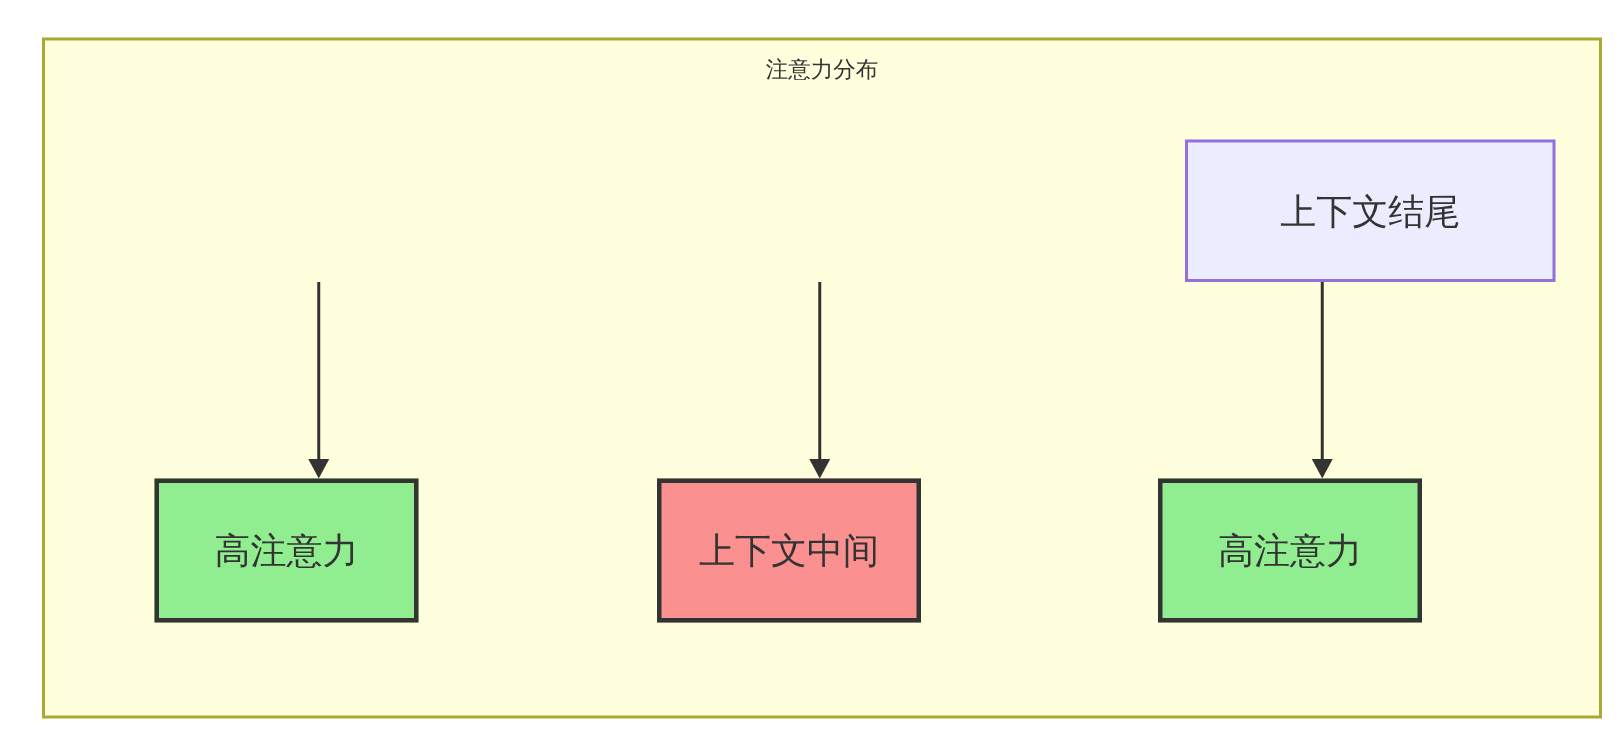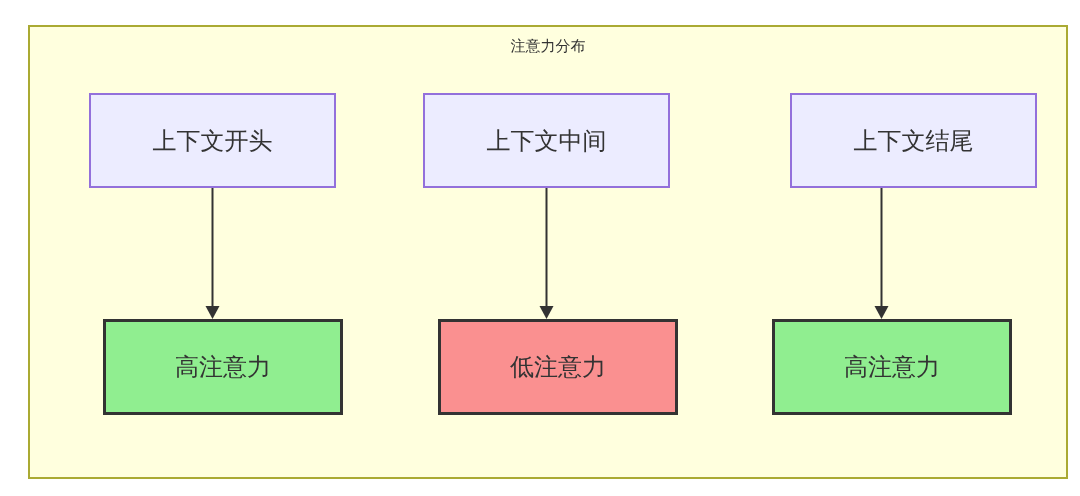--- a/index.html
+++ b/index.html
@@ -45,21 +45,21 @@
     color: var(--text, #333333);
   }
   .node-source {
     width: 247px;
     height: 95px;
     top: 66px;
     background: var(--source-fill, #ECECFF);
     border: 2px solid var(--source-border, #9370DB);
   }
   .node-target {
-    width: 240px;
+    width: 176px;
     height: 96px;
     top: 292px;
     border: 3px solid var(--target-border, #333333);
   }
   .src-0 { left: 59px; }
   .src-1 { left: 393px; }
   .src-2 { left: 728px; margin-left: 32px; }
   .tgt-0 { left: 73px; }
   .tgt-1 { left: 408px; }
   .tgt-2 { left: 742px; }
@@ -96,26 +96,24 @@
       <g>
         <line class="arrow-line" x1="516.5" y1="161" x2="516.5" y2="280"></line>
         <polygon class="arrow-head" points="509.5,279 523.5,279 516.5,292"></polygon>
       </g>
       <g>
         <line class="arrow-line" x1="851.5" y1="161" x2="851.5" y2="280"></line>
         <polygon class="arrow-head" points="844.5,279 858.5,279 851.5,292"></polygon>
       </g>
     </svg>
 
-    <div class="node node-source src-0">上下文开头</div>
 
-    <div class="node node-source src-1">上下文中间</div>
 
     <div class="node node-source src-2">上下文结尾</div>
 
     <div class="node node-target tgt-0" style="background: rgb(144, 238, 144);">高注意力</div>
 
-    <div class="node node-target tgt-1" style="background: rgb(250, 144, 144);">低注意力</div>
+    <div class="node node-target tgt-1" style="background: rgb(250, 144, 144);">上下文中间</div>
 
     <div class="node node-target tgt-2" style="background: rgb(144, 238, 144);">高注意力</div>
 
   </div>
 </div>
 
 </body></html>

